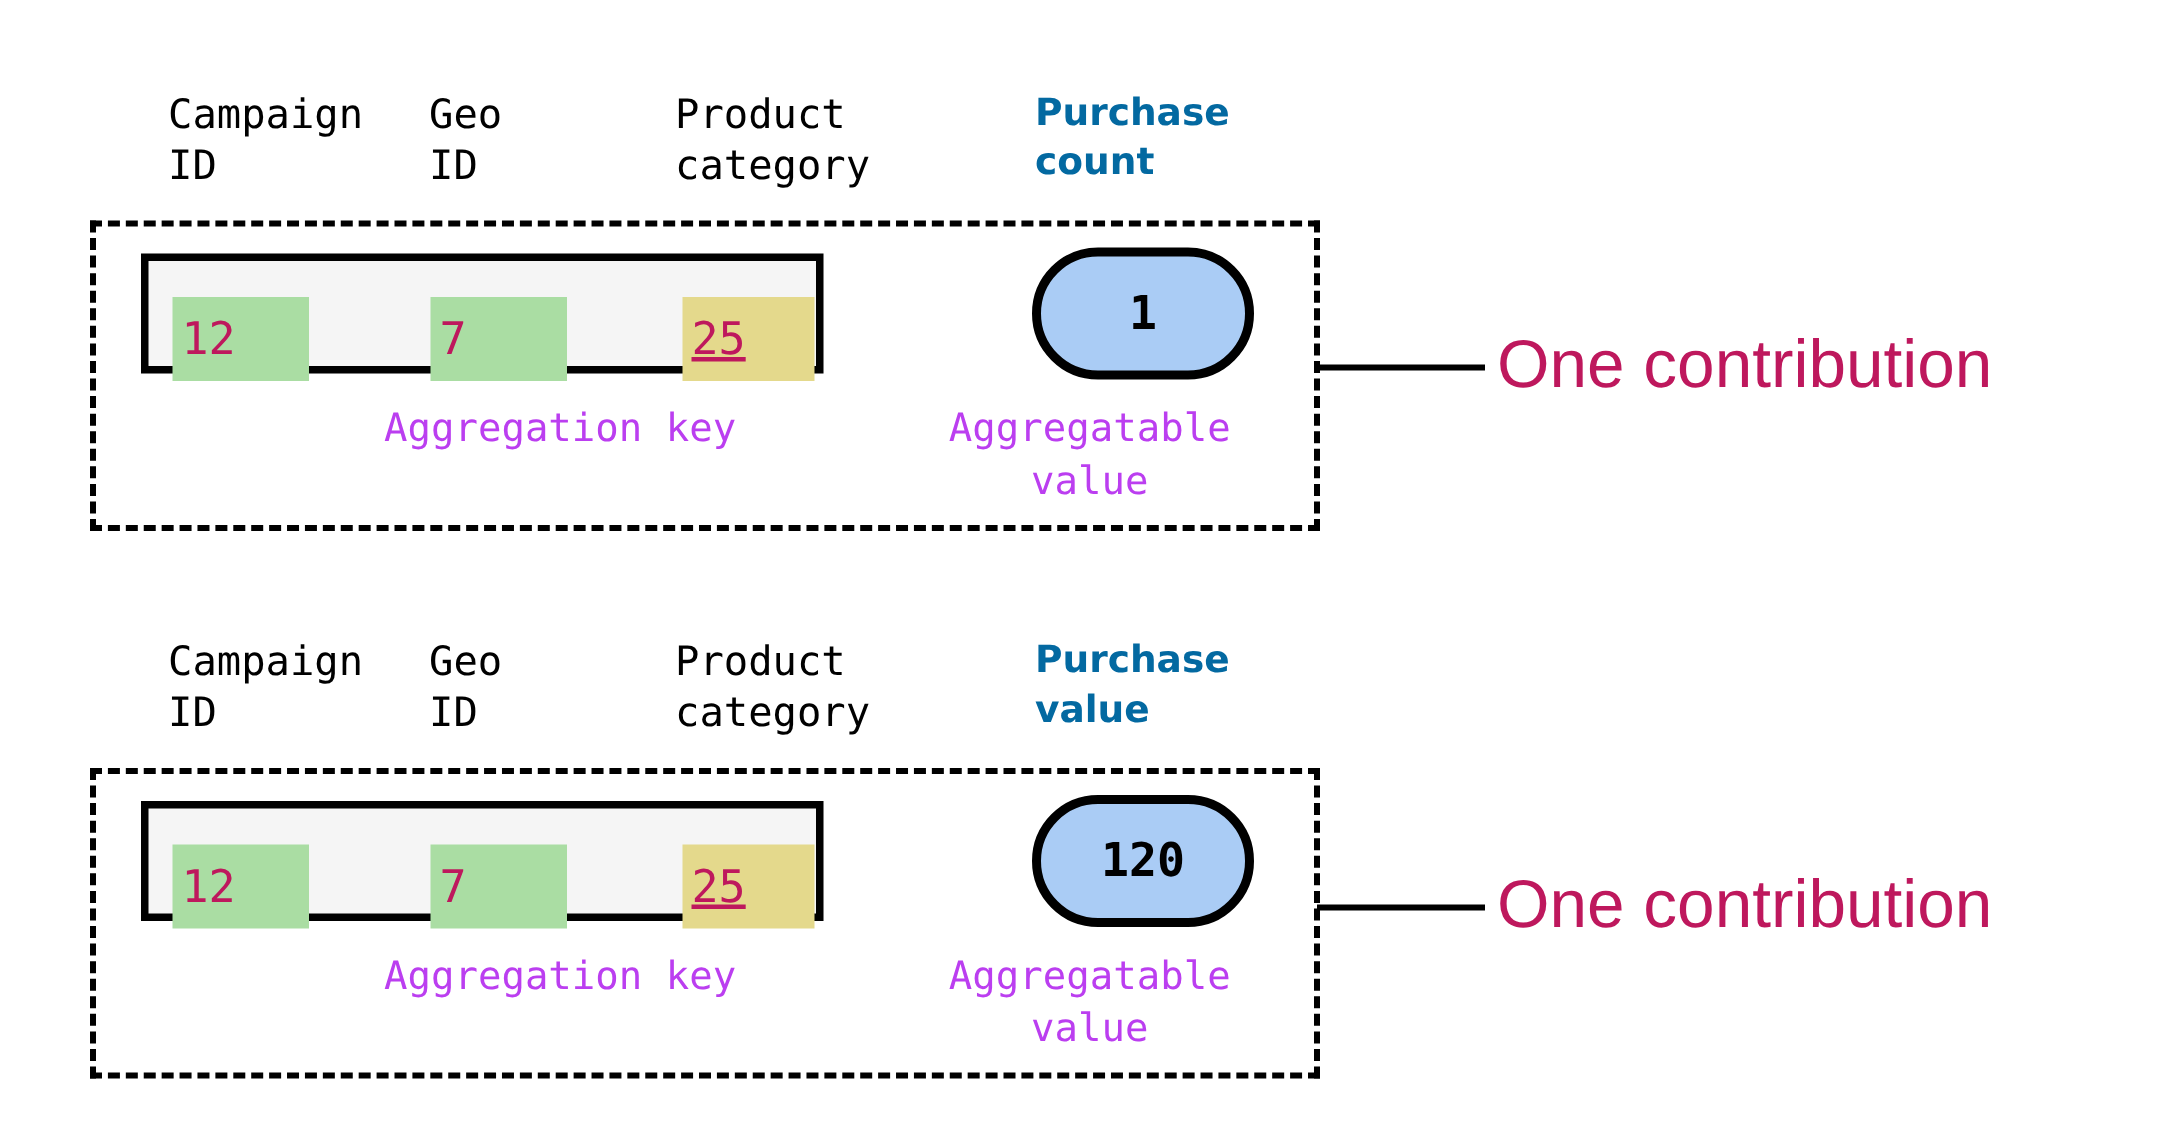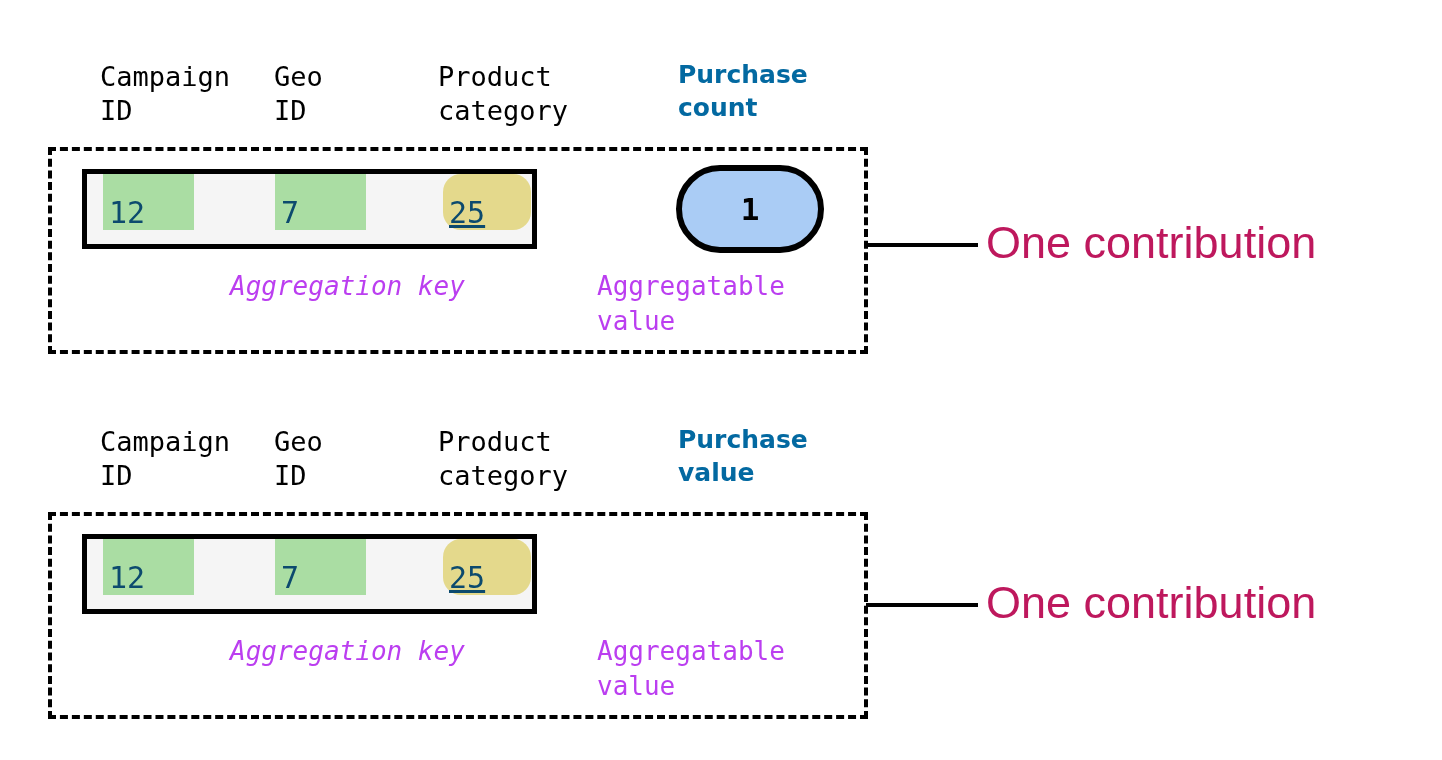--- a/index.html
+++ b/index.html
@@ -11,20 +11,21 @@
     width: 1442px;
     height: 760px;
     position: relative;
     overflow: hidden;
     font-family: "DejaVu Sans", sans-serif;
   }
 
   .stage {
     position: absolute;
     inset: 0;
+    margin-left: 12px;
   }
 
   
   .block {
     position: absolute;
     left: 48px;
     width: 820px;
   }
   .block.top  { top: 52px; }
   .block.bot  { top: 417px; }
@@ -73,31 +74,31 @@
     left: 30px;
     top: 18px;
     width: 455px;
     height: 80px;
     box-sizing: border-box;
     border: 5px solid #000000;
     background: #f5f5f5;
   }
   .cell {
     position: absolute;
-    top: 0;
+    top: 24px;
     height: 56px;
     display: flex;
-    align-items: flex-end;
+    align-items: center;
     justify-content: center;
     font-family: "DejaVu Sans Mono", monospace;
     font-size: 30px;
-    color: #0c4a6e;
+    color: #be185d;
   }
   .cell.green { background: #aadda3; }
-  .cell.khaki { background: #e4d98c; border-radius: 18px; }
+  .cell.khaki { background: #e4d98c; }
   .cell.c1 { left: 16px;  width: 85px; justify-content: flex-start; padding-left: 6px; }
   .cell.c2 { left: 188px; width: 85px; justify-content: flex-start; padding-left: 6px; }
   .cell.c3 { left: 356px; width: 82px; justify-content: flex-start; padding-left: 6px; }
   .cell.c3 .cell-text { text-decoration: underline; text-underline-offset: 2px; }
 
   
   .pill {
     position: absolute;
     left: 624px;
     top: 14px;
@@ -118,22 +119,22 @@
 
   
   .caption {
     position: absolute;
     font-family: "DejaVu Sans Mono", monospace;
     font-size: 26px;
     line-height: 35px;
     color: #bb3ef0;
     white-space: pre-line;
   }
-  .caption.agg-key  { left: 178px; top: 118px; font-style: italic; }
-  .caption.agg-val  { left: 545px; top: 118px; width: 235px; text-align: left; }
+  .caption.agg-key  { left: 192px; top: 118px; }
+  .caption.agg-val  { left: 545px; top: 118px; width: 235px; text-align: center; }
 
   
   .connector {
     position: absolute;
     height: 4px;
     background: #000;
   }
   .connector.top { left: 866px; top: 243px; width: 112px; }
   .connector.bot { left: 866px; top: 603px; width: 112px; }
 
@@ -214,20 +215,23 @@
           <span class="cell-text">12</span>
         </div>
         <div class="cell green c2">
           <span class="cell-text">7</span>
         </div>
         <div class="cell khaki c3">
           <span class="cell-text">25</span>
         </div>
       </div>
 
+      <div class="pill">
+        <span>120</span>
+      </div>
 
       <div class="caption agg-key">Aggregation key</div>
       <div class="caption agg-val">Aggregatable
 value</div>
 
     </div>
   </div>
 
   <div class="connector bot"></div>
   <div class="contrib-label bot">One contribution</div>

